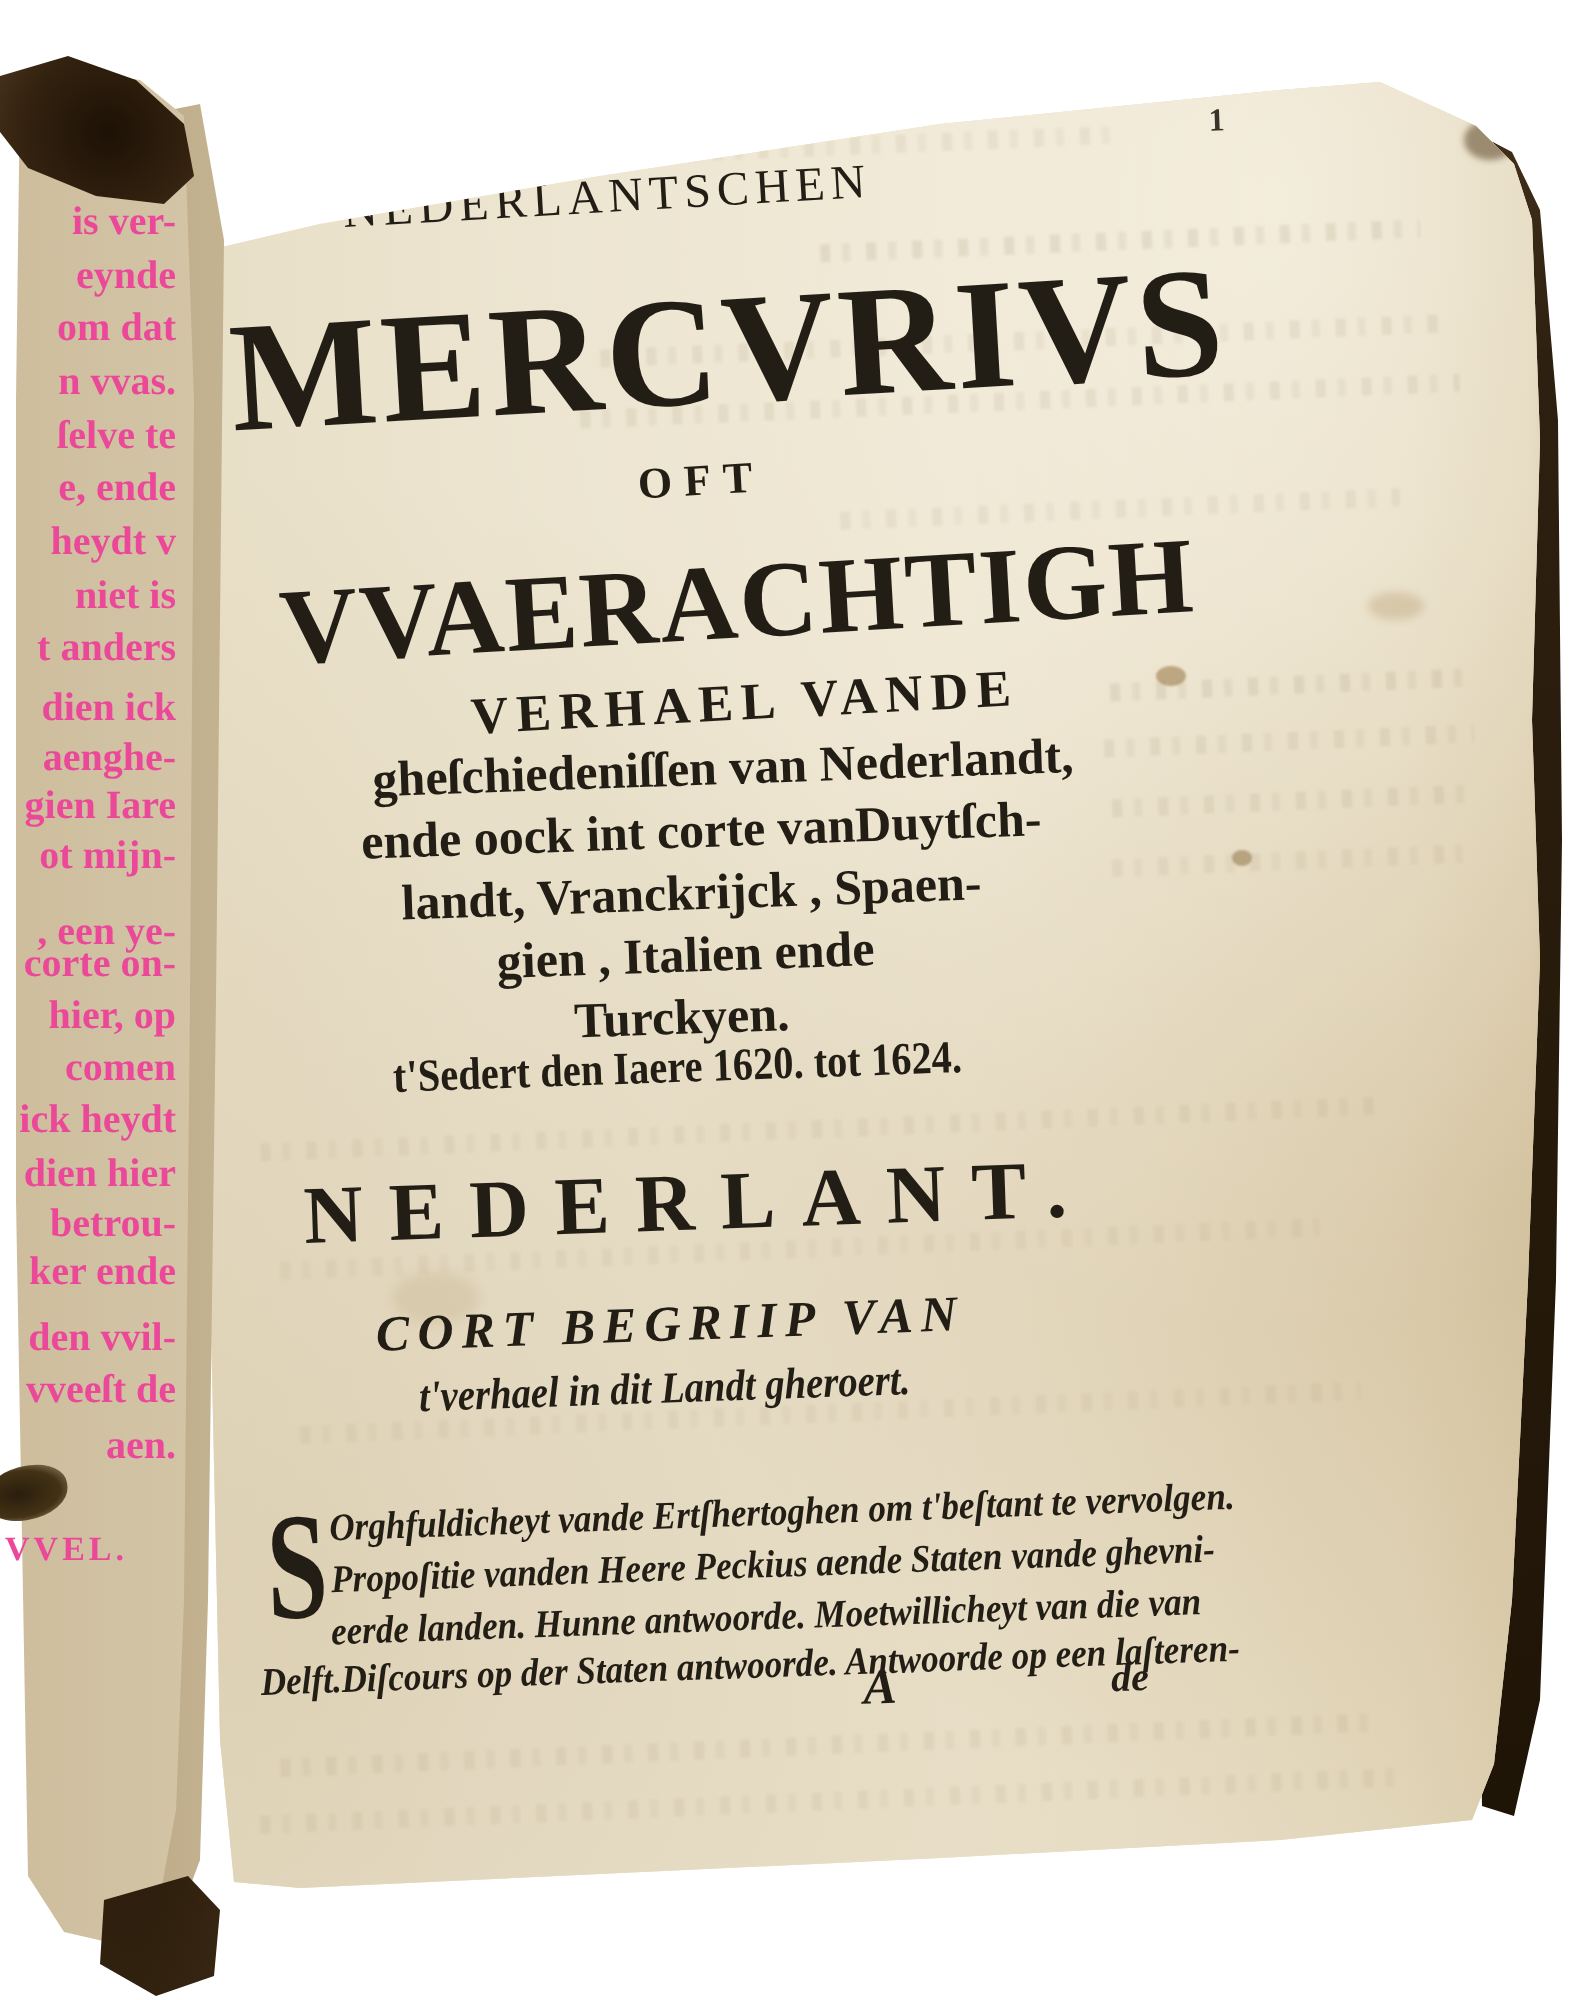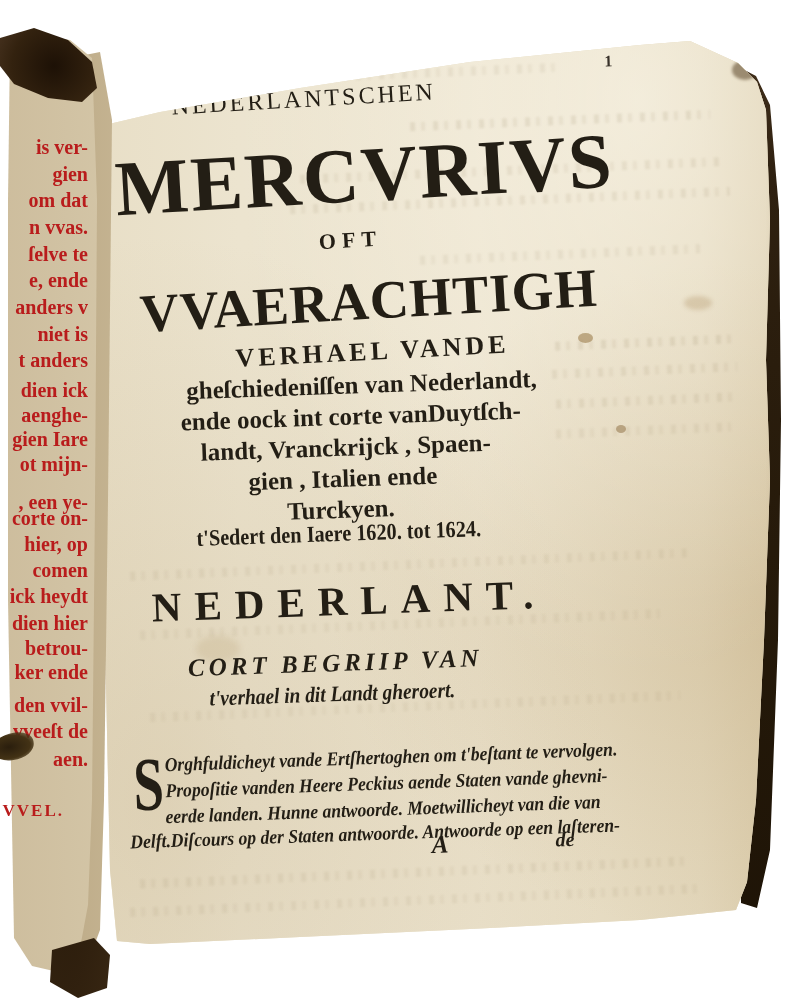--- a/index.html
+++ b/index.html
@@ -48,21 +48,21 @@
   .pageno{position:absolute;}
 
   
   .gutter-page{position:absolute;left:0;top:0;width:797px;height:1000px;z-index:3;
     background:linear-gradient(90deg,#b5a17c 0%,#cfc0a0 25%,#e6dcc2 55%,#d6c8a8 85%,#bcab89 100%);
     clip-path:polygon(60px 60px,100px 52px,112px 120px,108px 500px,104px 800px,100px 930px,88px 962px,62px 955px,58px 700px,57px 300px);}
   .page-left{position:absolute;left:0;top:0;width:797px;height:1000px;z-index:4;
     background:linear-gradient(90deg,#cdbd9d 0%,#dbcfb2 30%,#e0d5ba 62%,#cbbb99 88%,#ab9874 100%);
     clip-path:polygon(10px 46px,38px 36px,70px 40px,92px 58px,97px 200px,95px 500px,92px 800px,88px 905px,80px 948px,58px 972px,32px 966px,14px 938px,8px 600px,8px 200px);}
   .fragwrap{position:absolute;left:0;top:36px;width:96px;height:940px;z-index:5;}
-  .fr{position:absolute;right:8px;white-space:nowrap;font-size:20px;font-weight:600;color:#b91c1c;margin-top:36px;}
+  .fr{position:absolute;right:8px;white-space:nowrap;font-size:20px;font-weight:600;color:#ec4899;}
   .ink-blot{position:absolute;left:-8px;top:697px;width:42px;height:27px;z-index:6;
     background:radial-gradient(ellipse at 40% 50%,#2a1e0d 0%,#433215 60%,rgba(67,50,21,.25) 100%);
     border-radius:58% 42% 55% 45%;transform:rotate(-8deg);}
 </style>
 </head>
 <body>
 
 <div class="scene">
 
   <div class="cover-right"></div>
@@ -127,26 +127,26 @@
       <div class="pl" style="left:446px;top:805px;font-size:20px;font-style:italic;font-weight:700">de</div>
     </div>
   </div>
 
   <div class="gutter-page"></div>
 
   <div class="page-left"></div>
 
   <div class="fragwrap">
     <div class="fr" style="top:64px">is ver-</div>
-    <div class="fr" style="top:91px">gien</div>
+    <div class="fr" style="top:91px">eynde</div>
     <div class="fr" style="top:117px">om dat</div>
     <div class="fr" style="top:144px">n vvas.</div>
     <div class="fr" style="top:171px">ſelve te</div>
     <div class="fr" style="top:197px">e, ende</div>
-    <div class="fr" style="top:224px">anders v</div>
+    <div class="fr" style="top:224px">heydt v</div>
     <div class="fr" style="top:251px">niet is</div>
     <div class="fr" style="top:277px">t anders</div>
     <div class="fr" style="top:307px">dien ick</div>
     <div class="fr" style="top:332px">aenghe-</div>
     <div class="fr" style="top:356px">gien Iare</div>
     <div class="fr" style="top:381px">ot mijn-</div>
     <div class="fr" style="top:419px">, een ye-</div>
     <div class="fr" style="top:435px">corte on-</div>
     <div class="fr" style="top:461px">hier, op</div>
     <div class="fr" style="top:487px">comen</div>

